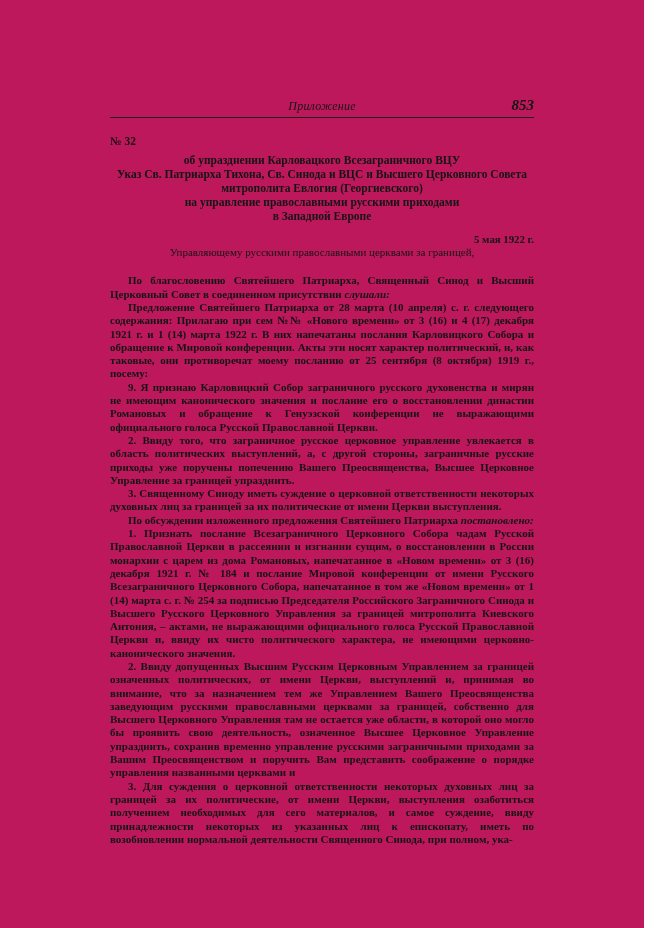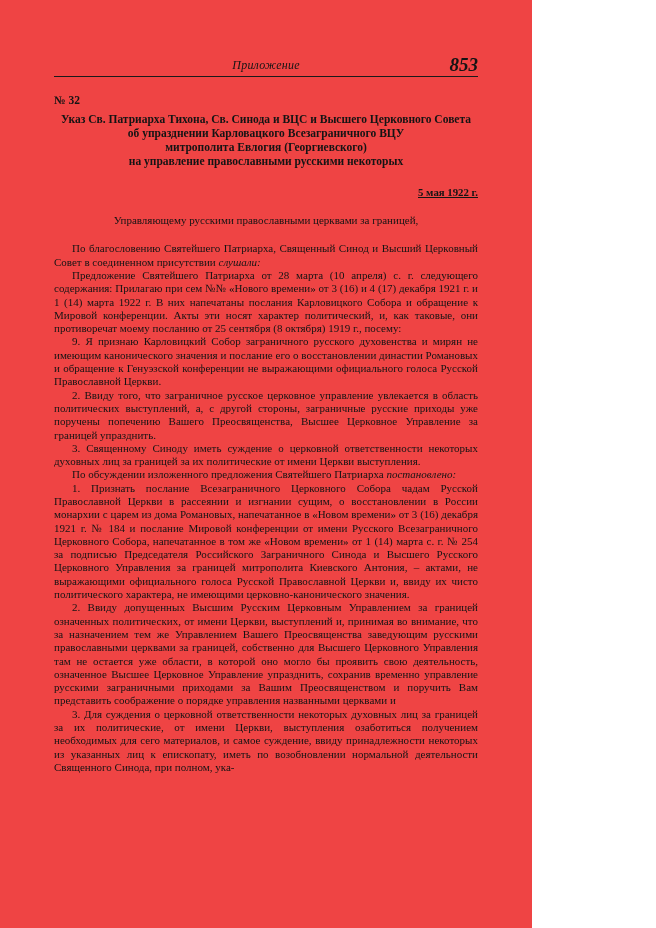--- a/index.html
+++ b/index.html
@@ -9,25 +9,25 @@
   }
   body {
     width: 656px;
     height: 928px;
     font-family: "Liberation Serif", "DejaVu Serif", serif;
     color: #141414;
     -webkit-font-smoothing: antialiased;
   }
   .page {
     position: relative;
-    width: 532px;
+    width: 644px;
     height: 928px;
     box-sizing: border-box;
-    padding-top: 58px;
-    background: #ef4444;
+    padding-top: 99px;
+    background: #be185d;
     overflow: hidden;
   }
   .content {
     width: 424px;
     margin: 0 auto;
   }
   
   .running-head {
     position: relative;
     height: 15px;
@@ -39,21 +39,21 @@
     left: 50%;
     transform: translateX(-50%);
     font-style: italic;
     letter-spacing: 0.2px;
   }
   .page-number {
     position: absolute;
     right: 0;
     top: -1px;
     font-weight: bold;
-    font-size: 19px;
+    font-size: 15px;
     font-style: italic;
   }
   .rule {
     border: none;
     border-top: 1.2px solid #1a1a1a;
     margin: 3px 0 0 0;
   }
   
   .doc-number {
     text-align: left;
@@ -65,63 +65,63 @@
     text-align: center;
     font-weight: bold;
     font-size: 11.5px;
     line-height: 1.22;
     margin-top: 6px;
   }
   .doc-date {
     text-align: right;
     font-weight: bold;
     font-size: 10.8px;
-    margin-top: 18px;
-    text-decoration: underline;
+    margin-top: 10px;
   }
   .addressee {
     text-align: center;
     font-size: 11px;
     line-height: 1.3;
-    margin-top: 15px;
   }
   
   .body-text {
     margin-top: 15px;
     font-size: 11px;
     line-height: 1.21;
     text-align: justify;
   }
   .body-text p {
     margin: 0;
     text-indent: 18px;
+    font-weight: bold;
   }
   .italic {
     font-style: italic;
   }
 </style>
 </head>
 <body>
 
 <div class="page">
   <div class="content">
 
     <div class="running-head">
       <span class="running-title">Приложение</span>
       <span class="page-number">853</span>
     </div>
     <hr class="rule">
 
     <div class="doc-number">№ 32</div>
 
     <div class="doc-title">
+      <div>об упразднении Карловацкого Всезаграничного ВЦУ</div>
       <div>Указ Св. Патриарха Тихона, Св. Синода и ВЦС и Высшего Церковного Совета</div>
-      <div>об упразднении Карловацкого Всезаграничного ВЦУ</div>
       <div>митрополита Евлогия (Георгиевского)</div>
-      <div>на управление православными русскими некоторых</div>
+      <div>на управление православными русскими приходами</div>
+      <div>в Западной Европе</div>
     </div>
 
     <div class="doc-date">5 мая 1922 г.</div>
 
     <div class="addressee">
       <div>Управляющему русскими православными церквами за границей,</div>
     </div>
 
     <div class="body-text">
       <p><span>По благословению Святейшего Патриарха, Священный Синод и Высший Церковный Совет в соединенном присутствии </span><span class="italic">слушали:</span></p>

